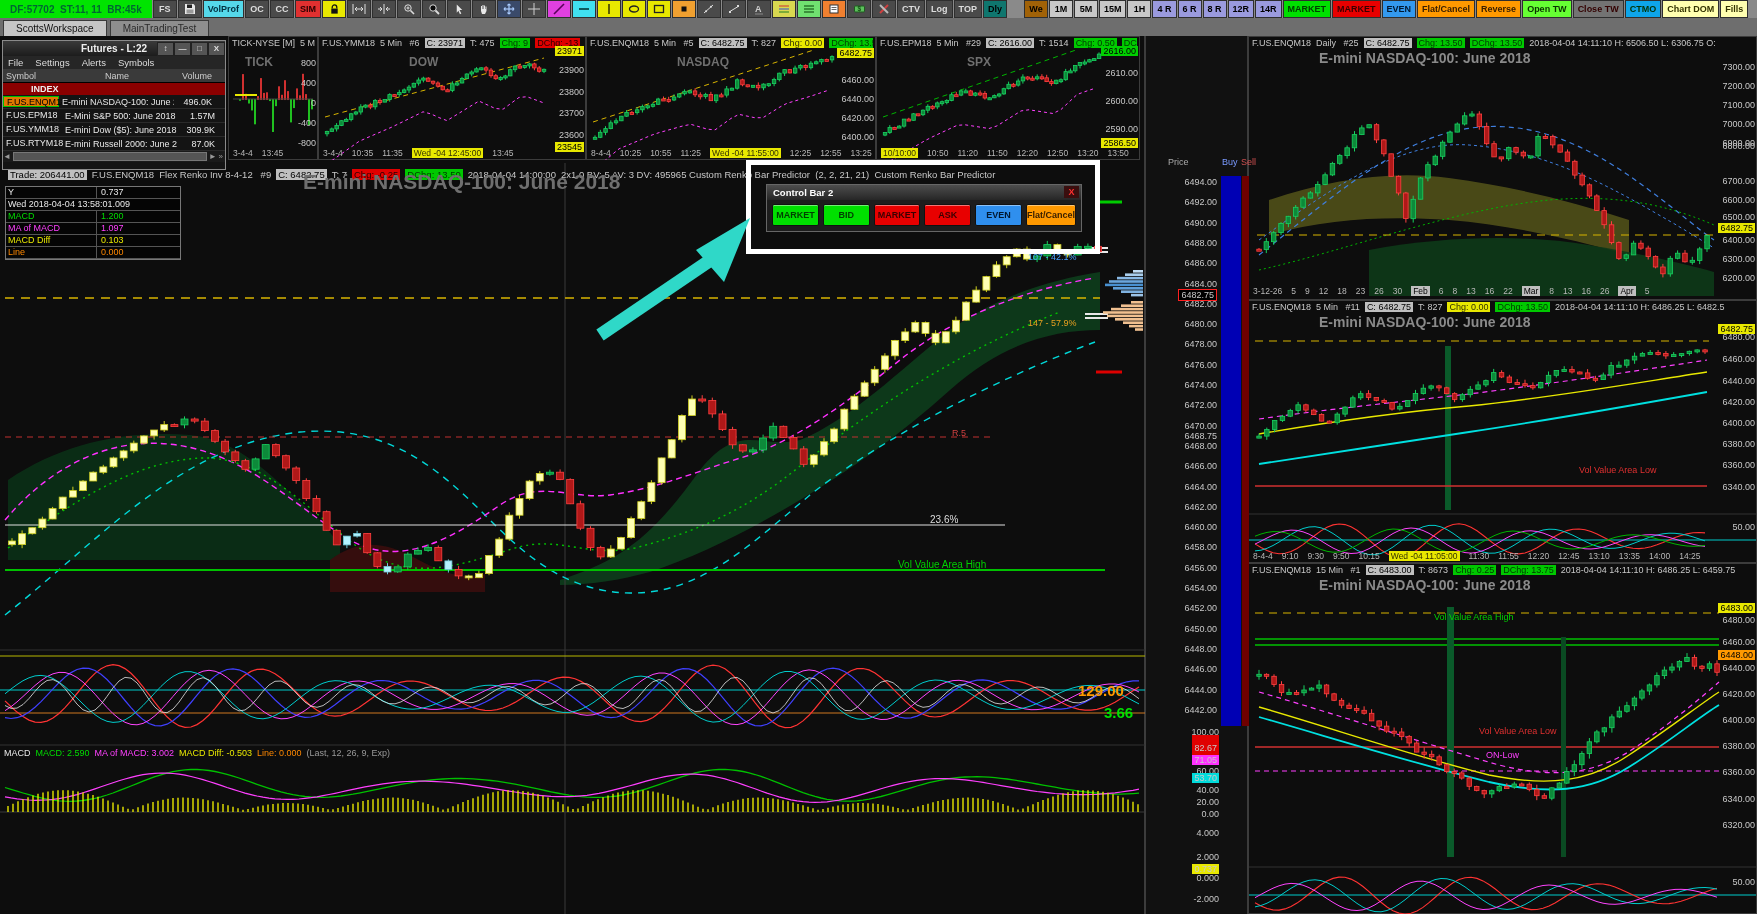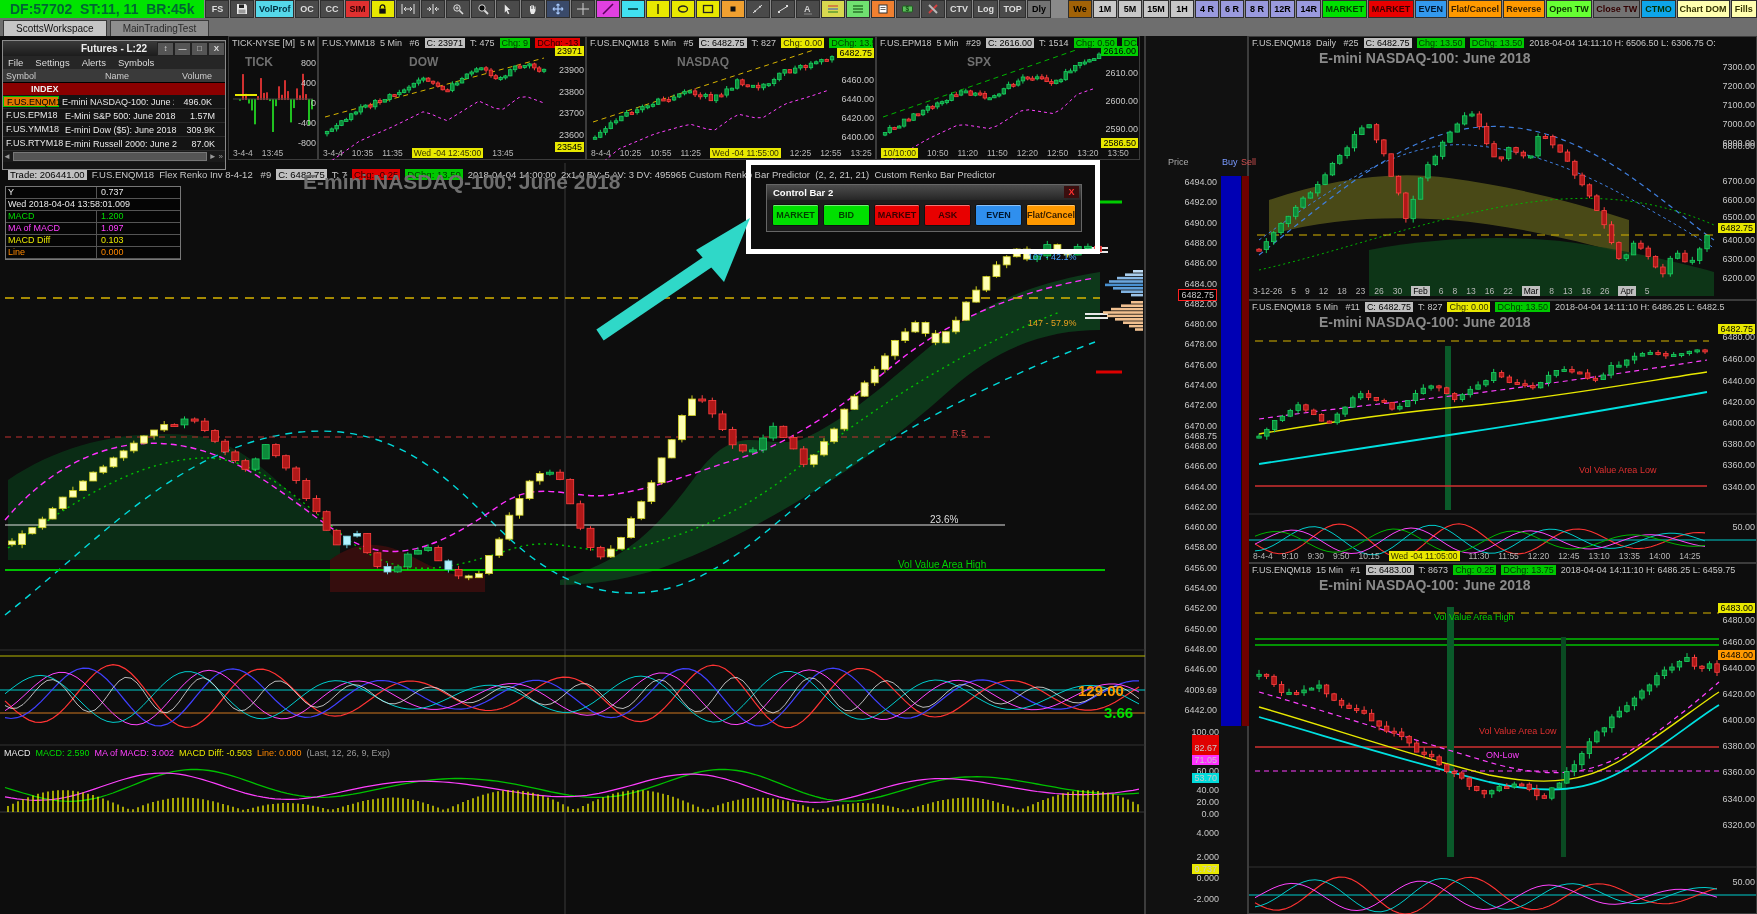--- a/index.html
+++ b/index.html
@@ -1,20 +1,20 @@
 <!DOCTYPE html>
 <html><head>
 <meta charset="utf-8">
 <style>
   html,body{margin:0;padding:0;background:#666;font-family:"Liberation Sans",sans-serif;}
   #app{position:relative;width:1757px;height:914px;background:#0b0b0b;overflow:hidden;}
   .abs{position:absolute;}
   
   #toolbar{position:absolute;left:0;top:0;width:1757px;height:18px;background:#8a8a8a;display:flex;align-items:stretch;z-index:9;}
-  .tb-status{background:#00e400;color:#063;font-weight:bold;font-size:14px;display:flex;align-items:center;padding:0 10px;white-space:pre;}
+  .tb-status{background:#00e400;color:#063;font-weight:bold;font-size:10px;display:flex;align-items:center;padding:0 10px;white-space:pre;}
   .tb-btn{font-size:9px;font-weight:bold;display:flex;align-items:center;justify-content:center;padding:0 4px;margin-left:1px;border:1px solid #2e2e2e;color:#ddd;background:#4a4a4a;white-space:nowrap;min-width:14px;cursor:default;}
   
   #tabbar{position:absolute;left:0;top:18px;width:1757px;height:18px;background:#6e6e6e;display:flex;align-items:flex-end;z-index:9;}
   .tab{font-size:10px;padding:2px 12px;margin-left:3px;border:1px solid #3a3a3a;border-bottom:none;}
   .tab.active{background:#c6c6c6;color:#111;}
   .tab.inactive{background:#8e8e8e;color:#2a2a2a;}
   
   .panel{position:absolute;background:#0d0d0d;border:1px solid #3c3c3c;box-sizing:border-box;}
   .chead{position:absolute;left:3px;top:1px;right:2px;height:12px;font-size:9px;color:#c8c8c8;white-space:nowrap;overflow:hidden;}
   .sg{white-space:pre;margin-right:5px;}
@@ -1017,21 +1017,21 @@
         <span class="lrow" style="top: 451px;">6464.00</span>
         <span class="lrow" style="top: 471px;">6462.00</span>
         <span class="lrow" style="top: 491px;">6460.00</span>
         <span class="lrow" style="top: 511px;">6458.00</span>
         <span class="lrow" style="top: 532px;">6456.00</span>
         <span class="lrow" style="top: 552px;">6454.00</span>
         <span class="lrow" style="top: 572px;">6452.00</span>
         <span class="lrow" style="top: 593px;">6450.00</span>
         <span class="lrow" style="top: 613px;">6448.00</span>
         <span class="lrow" style="top: 633px;">6446.00</span>
-        <span class="lrow" style="top: 654px;">4009.69</span>
+        <span class="lrow" style="top: 654px;">6444.00</span>
         <span class="lrow" style="top: 674px;">6442.00</span>
         <span class="osclab" style="top: 696px;">100.00</span>
         <span class="osclab badge-red" style="top: 712px;">82.67</span>
         <span class="osclab badge-magenta" style="top: 724px;">71.05</span>
         <span class="osclab" style="top: 735px;">60.00</span>
         <span class="osclab badge-cyan" style="top: 742px;">53.70</span>
         <span class="osclab" style="top: 754px;">40.00</span>
         <span class="osclab" style="top: 766px;">20.00</span>
         <span class="osclab" style="top: 778px;">0.00</span>
         <span class="osclab" style="top: 797px;">4.000</span>
@@ -1651,21 +1651,21 @@
       </div>
       <div class="tb-btn">
         <svg viewBox="0 0 12 12" width="12" height="12">
           <line x1="2" y1="10" x2="10" y2="2" stroke="#d04040" stroke-width="2"></line>
           <line x1="2" y1="2" x2="10" y2="10" stroke="#bbb" stroke-width="2"></line>
         </svg>
       </div>
       <div class="tb-btn">CTV</div>
       <div class="tb-btn">Log</div>
       <div class="tb-btn">TOP</div>
-      <div class="tb-btn" style="background: #737373; color: rgb(0, 0, 0);">Dly</div>
+      <div class="tb-btn" style="background: #0f766e; color: rgb(0, 0, 0);">Dly</div>
       <div class="tb-btn" style="background: #a16207; color: rgb(0, 0, 0); margin-left: 17px;">We</div>
       <div class="tb-btn" style="background: rgb(200, 200, 200); color: rgb(0, 0, 0);">1M</div>
       <div class="tb-btn" style="background: rgb(200, 200, 200); color: rgb(0, 0, 0);">5M</div>
       <div class="tb-btn" style="background: rgb(200, 200, 200); color: rgb(0, 0, 0);">15M</div>
       <div class="tb-btn" style="background: rgb(200, 200, 200); color: rgb(0, 0, 0);">1H</div>
       <div class="tb-btn" style="background: rgb(154, 154, 222); color: rgb(0, 0, 0);">4 R</div>
       <div class="tb-btn" style="background: rgb(154, 154, 222); color: rgb(0, 0, 0);">6 R</div>
       <div class="tb-btn" style="background: rgb(154, 154, 222); color: rgb(0, 0, 0);">8 R</div>
       <div class="tb-btn" style="background: rgb(154, 154, 222); color: rgb(0, 0, 0);">12R</div>
       <div class="tb-btn" style="background: rgb(154, 154, 222); color: rgb(0, 0, 0);">14R</div>

